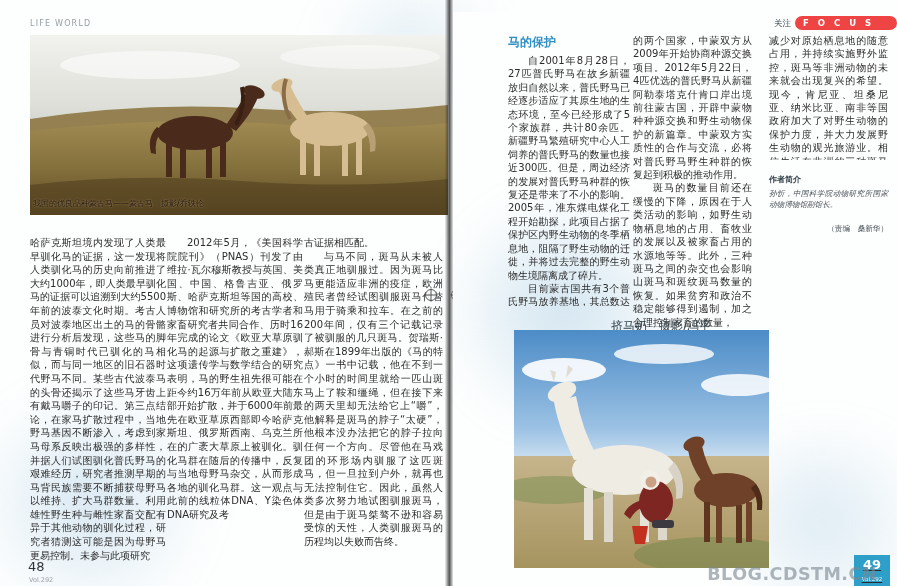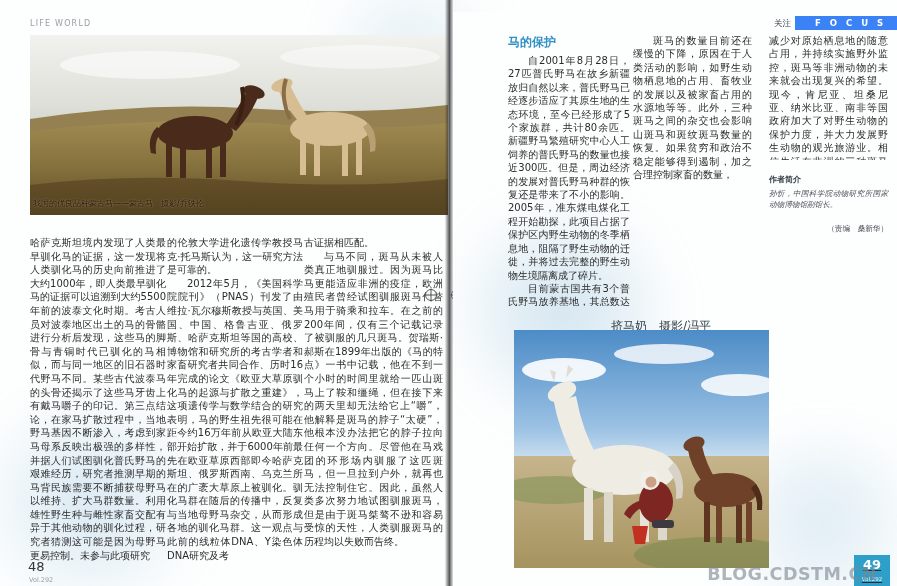--- a/index.html
+++ b/index.html
@@ -21,22 +21,22 @@
   .photo1{position:absolute;left:30px;top:23px;width:418px;height:180px;overflow:hidden;}
   .photo1-caption{position:absolute;left:3px;bottom:6px;font-size:8px;color:#1d130a;
                   text-shadow:0 0 2px rgba(214,184,140,0.8);white-space:nowrap;}
 
   .col{position:absolute;text-align:justify;font-size:10px;line-height:13.6px;overflow:hidden;color:#2b2b2b;}
   .col p{margin:0;}
   .col p.ind{text-indent:2em;}
   .lcol{width:136px;top:224px;height:344px;}
   .l1{left:30px;} .l2{left:167px;} .l3{left:304px;width:139px;}
   .focus-label{position:absolute;right:106px;top:6px;font-size:8.5px;color:#3a4a52;}
-  .focus-bar{position:absolute;right:0;top:4px;width:102px;height:14px;background:#3b82f6;
-             color:#fff;font-size:8.5px;font-weight:bold;letter-spacing:3px;line-height:14px;padding-left:20px;box-sizing:border-box;}
+  .focus-bar{position:absolute;right:0;top:4px;width:102px;height:14px;background:#ef4444;
+             color:#fff;font-size:8.5px;font-weight:bold;letter-spacing:3px;line-height:14px;padding-left:8px;box-sizing:border-box;border-radius:7px;}
 
   .article-heading{position:absolute;left:55px;top:22px;font-size:12px;font-weight:bold;color:#2e8fc4;}
   .rcol{font-size:10px;line-height:13.4px;}
   .r1{left:55px;top:42px;width:122px;height:252px;}
   .r2{left:180px;top:22px;width:119px;height:300px;}
   .r3{left:316px;top:22px;width:119px;height:126px;}
 
   .author-label{position:absolute;left:316px;top:162px;width:119px;font-size:8px;font-weight:bold;color:#33424a;}
   .author-bio{position:absolute;left:316px;top:176px;width:119px;font-size:7.6px;line-height:11px;color:#4a5258;font-style:italic;text-align:justify;}
   .editor-credit{position:absolute;left:316px;top:212px;width:119px;font-size:7.6px;color:#4a5258;text-align:right;}
@@ -111,21 +111,20 @@
           <path d="M256,44 q-6,18 4,40" stroke="#8a6c47" stroke-width="4" fill="none"></path>
         </g>
       </svg>
       <div class="photo1-caption">我国的优良品种蒙古马——蒙古马　摄影/乔轶伦</div>
     </div>
 
     <div class="col lcol l1">
       <p>哈萨克斯坦境内发现了人类最早驯化马的证据，这一发现将人类驯化马的历史向前推进了大约1000年，即人类最早驯化马的证据可以追溯到大约5500年前的波泰文化时期。考古人员对波泰地区出土的马的骨骼进行分析后发现，这些马的脚骨与青铜时代已驯化的马相似，而与同一地区的旧石器时代野马不同。某些古代波泰马的头骨还揭示了这些马牙齿上有戴马嚼子的印记。第三点结论，在家马扩散过程中，当地野马基因不断渗入，考虑到家马母系反映出极强的多样性，并据人们试图驯化普氏野马的艰难经历，研究者推测早期的马背民族需要不断捕获母野马以维持、扩大马群数量。利用雄性野生种与雌性家畜交配有异于其他动物的驯化过程，研究者猜测这可能是因为母野马更易控制。未参与此项研究</p>
     </div>
     <div class="col lcol l2">
-      <p>的伦敦大学进化遗传学教授马克·托马斯认为，这一研究方法是可靠的。</p>
       <p class="ind">2012年5月，《美国科学院院刊》（PNAS）刊发了由维拉·瓦尔穆斯教授与英国、美国、中国、格鲁吉亚、俄罗斯、哈萨克斯坦等国的高校、博物馆和研究所的考古学者和家畜研究者共同合作、历时16年完成的论文《欧亚大草原驯化马的起源与扩散之重建》，这项遗传学与数学结合的研究表明，马的野生祖先很可能在距今约16万年前从欧亚大陆东部开始扩散，并于6000年前最先在欧亚草原西部即今哈萨克斯坦、俄罗斯西南、乌克兰所在的广袤大草原上被驯化。驯化马群在随后的传播中，反复与当地母野马杂交，从而形成各地的驯化马群。这一观点与此前的线粒体DNA、Y染色体DNA研究及考</p>
     </div>
     <div class="col lcol l3">
       <p>古证据相匹配。</p>
       <p class="ind">与马不同，斑马从未被人类真正地驯服过。因为斑马比马更能适应非洲的疫症，欧洲殖民者曾经试图驯服斑马代替马用于骑乘和拉车。在之前的200年间，仅有三个记载记录了被驯服的几只斑马。贺瑞斯·郝斯在1899年出版的《马的特点》一书中记载，他在不到一个小时的时间里就给一匹山斑马上了鞍和缰绳，但在接下来的两天里却无法给它上“嚼”，他解释是斑马的脖子“太硬”，他根本没办法把它的脖子拉向任何一个方向。尽管他在马戏团的环形场内驯服了这匹斑马，但一旦拉到户外，就再也无法控制住它。因此，虽然人类多次努力地试图驯服斑马，但是由于斑马桀骜不逊和容易受惊的天性，人类驯服斑马的历程均以失败而告终。</p>
     </div>
 
     <div class="pageno-left">48</div>
     <div class="vol-left">Vol.292</div>
   </div>
@@ -149,20 +148,21 @@
     <div class="focus-label">关注</div>
     <div class="focus-bar">F O C U S</div>
 
     <div class="article-heading">马的保护</div>
 
     <div class="col rcol r1">
       <p class="ind">自2001年8月28日，27匹普氏野马在故乡新疆放归自然以来，普氏野马已经逐步适应了其原生地的生态环境，至今已经形成了5个家族群，共计80余匹。新疆野马繁殖研究中心人工饲养的普氏野马的数量也接近300匹。但是，周边经济的发展对普氏野马种群的恢复还是带来了不小的影响。2005年，准东煤电煤化工程开始勘探，此项目占据了保护区内野生动物的冬季栖息地，阻隔了野生动物的迁徙，并将过去完整的野生动物生境隔离成了碎片。</p>
       <p class="ind">目前蒙古国共有3个普氏野马放养基地，其总数达到近300匹。作为全球实现野马放归计</p>
     </div>
     <div class="col rcol r2">
+      <p>的两个国家，中蒙双方从2009年开始协商种源交换项目。2012年5月22日，4匹优选的普氏野马从新疆阿勒泰塔克什肯口岸出境前往蒙古国，开辟中蒙物种种源交换和野生动物保护的新篇章。中蒙双方实质性的合作与交流，必将对普氏野马野生种群的恢复起到积极的推动作用。</p>
       <p class="ind">斑马的数量目前还在缓慢的下降，原因在于人类活动的影响，如野生动物栖息地的占用、畜牧业的发展以及被家畜占用的水源地等等。此外，三种斑马之间的杂交也会影响山斑马和斑纹斑马数量的恢复。如果贫穷和政治不稳定能够得到遏制，加之合理控制家畜的数量，</p>
     </div>
     <div class="col rcol r3">
       <p><span>减少对原始栖息地的随意占用，并持续实施野外监控，斑马等非洲动物的未来就会出现复兴的希望。现今，肯尼亚、坦桑尼亚、纳米比亚、南非等国政府加大了对野生动物的保护力度，并大力发展野生动物的观光旅游业。相信生活在非洲的三种斑马必将重建其原有的辉煌！</span></p>
     </div>
 
     <div class="author-label">作者简介</div>
     <div class="author-bio">孙忻，中国科学院动物研究所国家动物博物馆副馆长。</div>
     <div class="editor-credit">（责编　桑新华）</div>
 

